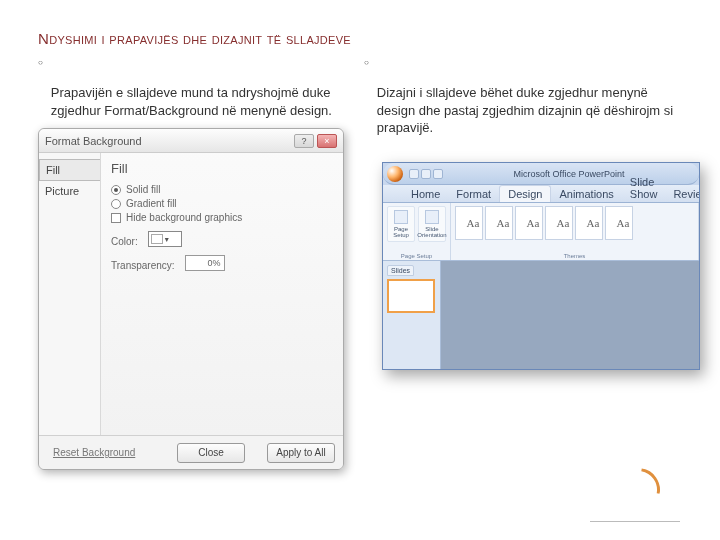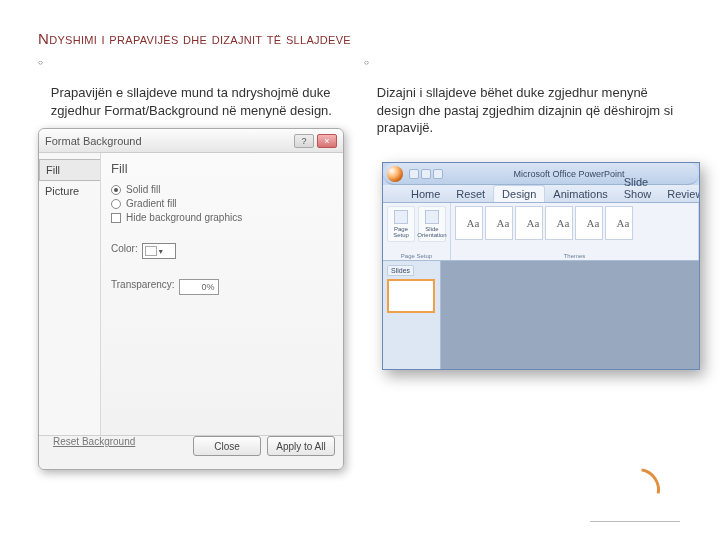--- a/index.html
+++ b/index.html
@@ -109,32 +109,32 @@
   .dialog-main {
     flex: 1;
     padding: 8px 10px;
     filter: blur(0.5px);
   }
   .dm-heading { font-size: 13px; color: #555; margin-bottom: 8px; }
   .opt-row { display:flex; align-items:center; gap:5px; margin:3px 0; font-size:10px; color:#666;}
   .radio { width:10px;height:10px;border:1px solid #888;border-radius:50%;display:inline-block;background:#fff;}
   .radio.checked::after{content:"";display:block;width:4px;height:4px;background:#555;border-radius:50%;margin:2px;}
   .check { width:10px;height:10px;border:1px solid #888;display:inline-block;background:#fff;}
-  .field-row {display:flex;align-items:flex-start;gap:4px;margin-top:20px;font-size:10px;color:#666;}
+  .field-row {display:flex;align-items:flex-end;gap:10px;margin-top:8px;font-size:10px;color:#666;}
   .colorpick{width:34px;height:16px;border:1px solid #888;background:#fff;display:inline-flex;align-items:center;}
   .colorpick .sw{width:12px;height:10px;background:#fff;border:1px solid #aaa;margin:0 2px;}
   .colorpick .dd{font-size:8px;color:#555;}
   .spinner{width:40px;height:16px;border:1px solid #999;background:#fff;display:flex;align-items:center;justify-content:flex-end;padding:0 3px;font-size:9px;color:#666;}
   .dialog-footer {
     height: 34px;
     border-top: 1px solid #d0d0d0;
     display:flex;
-    align-items:flex-start;
+    align-items:center;
     justify-content:flex-end;
-    gap:6px;
+    gap:22px;
     padding: 0 8px;
     background:#f3f3f3;
     border-radius: 0 0 6px 6px;
   }
   .dlg-link{font-size:10px;color:#777;margin-right:auto;margin-left:6px;filter:blur(0.5px);text-decoration:underline;}
   .dlg-btn{
     min-width:68px;height:20px;border:1px solid #999;background:linear-gradient(#fdfdfd,#e7e7e7);border-radius:3px;font-size:10px;color:#444;display:flex;align-items:center;justify-content:center;filter:blur(0.4px);
   }
 
   
@@ -268,21 +268,21 @@
     <span class="orb"></span>
     <span class="qat">
       <span></span>
       <span></span>
       <span></span>
     </span>
     <span class="tt">Microsoft Office PowerPoint</span>
   </div>
   <div class="tabs">
     <span class="tab">Home</span>
-    <span class="tab">Reset</span>
+    <span class="tab">Format</span>
     <span class="tab active">Design</span>
     <span class="tab">Animations</span>
     <span class="tab">Slide Show</span>
     <span class="tab">Review</span>
     <span class="tab">View</span>
   </div>
   <div class="ribbon">
     <div class="rgroup">
       <div class="lbls">
         <div class="bigbtn">

